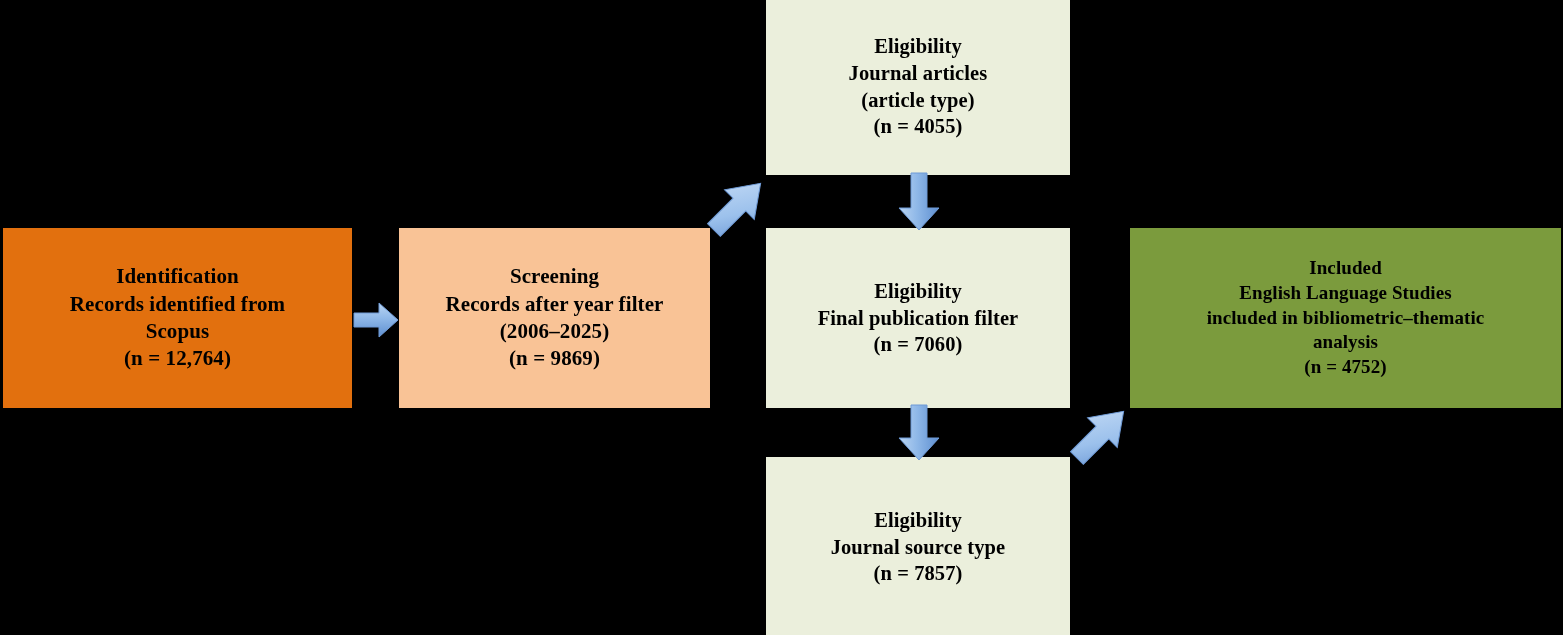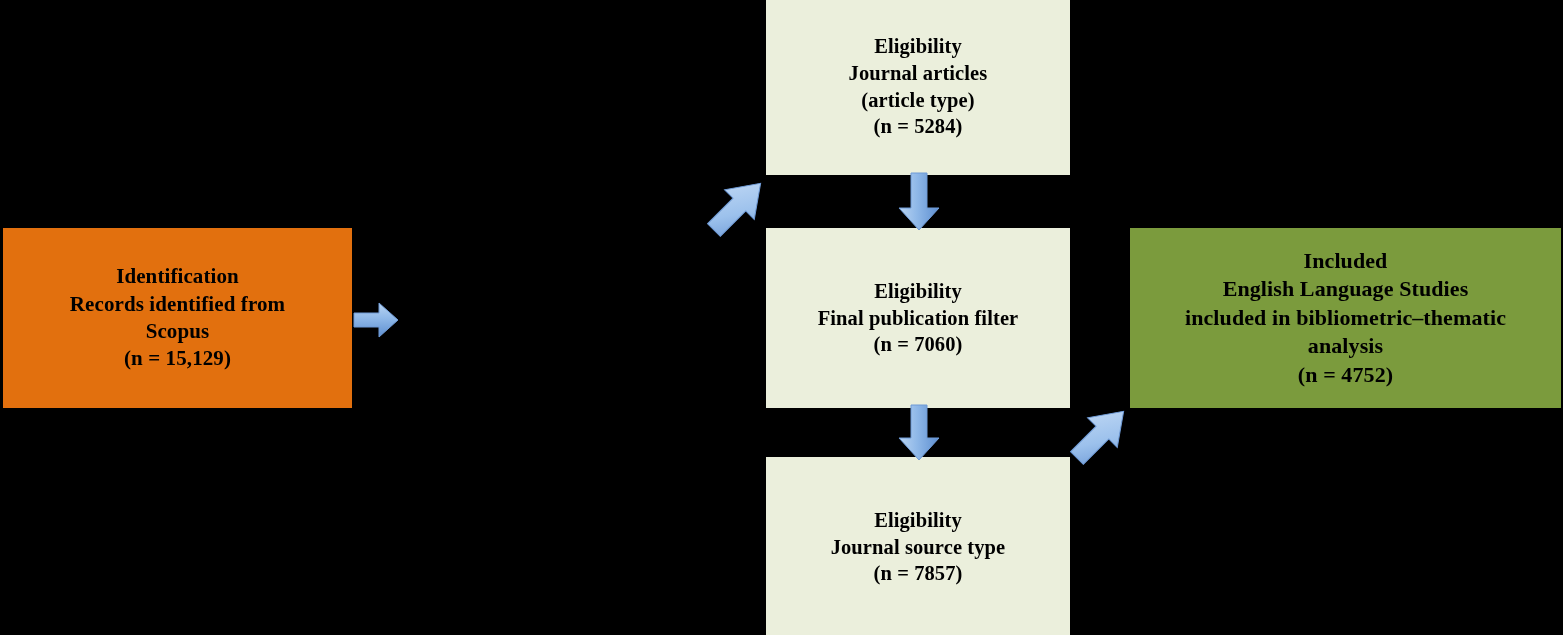--- a/index.html
+++ b/index.html
@@ -13,52 +13,60 @@
   .box span{display:block;}
 
   .b-ident   {left:3px;   top:228px; width:349px; height:180px; background:#E2700E;}
   .b-screen  {left:399px; top:228px; width:311px; height:180px; background:#F9C396;}
   .b-elig1   {left:766px; top:-2px;  width:304px; height:177px; background:#EBEFDC;}
   .b-elig2   {left:766px; top:228px; width:304px; height:180px; background:#EBEFDC;}
   .b-elig3   {left:766px; top:457px; width:304px; height:180px; background:#EBEFDC;}
   .b-incl    {left:1130px;top:228px; width:431px; height:180px; background:#7B9B3D;}
 
   .b-incl, .b-elig1, .b-elig2, .b-elig3 { font-size:20.5px; }
-  .b-incl { font-size:22px; }
+  .b-incl { font-size:19px; }
 
   .arrow{position:absolute;}
   .arrow svg{display:block;overflow:visible;}
 
   .a-h1   {left:352px; top:296px; width:48px;  height:48px;}
   .a-diag1{left:700px; top:168px; width:76px;  height:76px;}
   .a-v1   {left:896px; top:172px; width:46px;  height:60px;}
   .a-v2   {left:896px; top:404px; width:46px;  height:58px;}
   .a-diag2{left:1063px;top:396px; width:76px;  height:76px;}
 </style>
 </head>
 <body>
 
 <div class="stage">
 
   <div class="box b-ident">
     <div>
       <span>Identification</span>
       <span>Records identified from</span>
       <span>Scopus</span>
-      <span>(n = 15,129)</span>
+      <span>(n = 12,764)</span>
     </div>
   </div>
 
+  <div class="box b-screen">
+    <div>
+      <span>Screening</span>
+      <span>Records after year filter</span>
+      <span>(2006–2025)</span>
+      <span>(n = 9869)</span>
+    </div>
+  </div>
 
   <div class="box b-elig1">
     <div>
       <span>Eligibility</span>
       <span>Journal articles</span>
       <span>(article type)</span>
-      <span>(n = 5284)</span>
+      <span>(n = 4055)</span>
     </div>
   </div>
 
   <div class="box b-elig2">
     <div>
       <span>Eligibility</span>
       <span>Final publication filter</span>
       <span>(n = 7060)</span>
     </div>
   </div>

